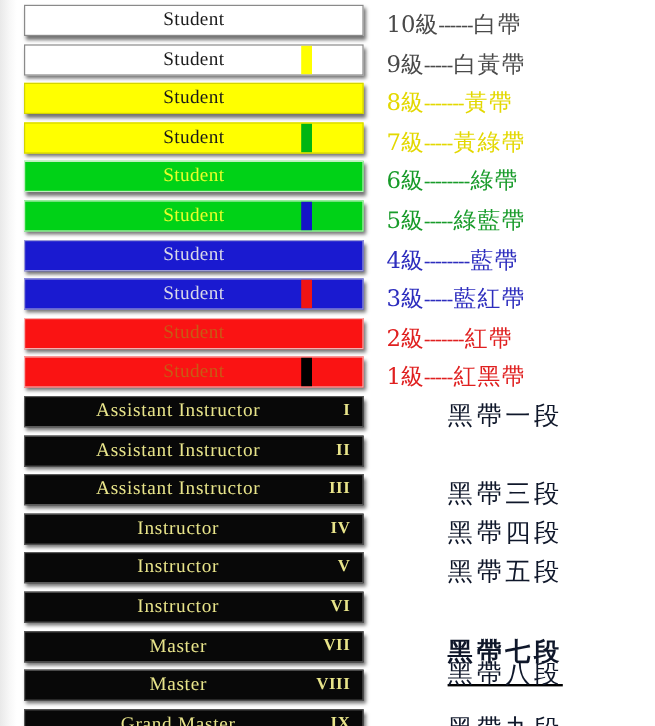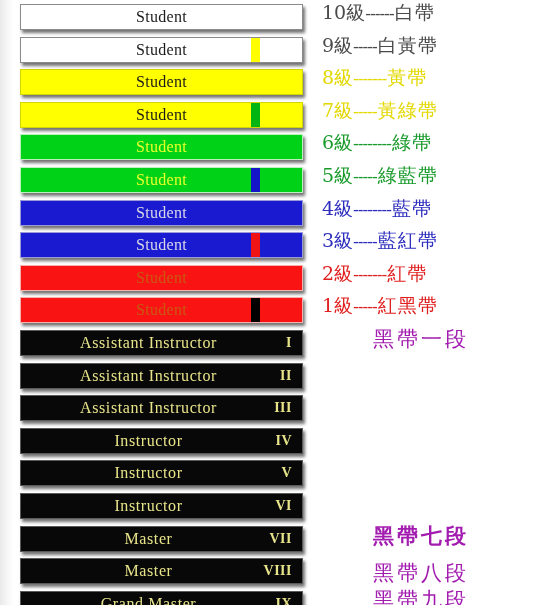--- a/index.html
+++ b/index.html
@@ -95,21 +95,21 @@
     width: 234px;
     height: 605px;
   }
 
   .rank-row {
     position: absolute;
     left: 0;
     width: 234px;
     height: 28px;
     display: flex;
-    align-items: flex-start;
+    align-items: flex-end;
     font-family: "DejaVu Serif", "Liberation Serif", serif;
   }
 
   .rank-kyu {
     display: flex;
     align-items: baseline;
     width: 100%;
     padding-left: 10px;
     box-sizing: border-box;
     font-size: 19px;
@@ -123,21 +123,21 @@
     font-size: 17px;
   }
   .rank-kyu .k-belt { margin-left: 1px; letter-spacing: 1px; }
 
   .rank-dan {
     width: 100%;
     text-align: center;
     font-size: 21px;
     line-height: 1;
     letter-spacing: 3px;
-    color: #a21caf;
+    color: #0f172a;
     padding-right: 16px;
     box-sizing: border-box;
   }
 
   
   #left-edge {
     position: absolute;
     left: 0; top: 0;
     width: 14px; height: 605px;
     background: linear-gradient(to right, #e9e9e9 0%, #f7f7f7 55%, #ffffff 100%);
@@ -339,24 +339,33 @@
         <div class="rank-kyu" style="color: rgb(224, 32, 32);">
           <span class="k-num">1</span>
           <span class="k-unit">級</span>
           <span class="k-dash">-----</span>
           <span class="k-belt">紅黑帶</span>
         </div>
       </div>
       <div class="rank-row" style="top: 329px;">
         <div class="rank-dan">黑帶一段</div>
       </div>
+      <div class="rank-row" style="top: 394.2px;">
+        <div class="rank-dan">黑帶三段</div>
+      </div>
+      <div class="rank-row" style="top: 426.8px;">
+        <div class="rank-dan">黑帶四段</div>
+      </div>
+      <div class="rank-row" style="top: 459.4px;">
+        <div class="rank-dan">黑帶五段</div>
+      </div>
       <div class="rank-row" style="top: 524.6px; font-weight: bold;">
         <div class="rank-dan">黑帶七段</div>
       </div>
-      <div class="rank-row" style="top: 563px;">
+      <div class="rank-row" style="top: 544px; text-decoration: underline;">
         <div class="rank-dan">黑帶八段</div>
       </div>
       <div class="rank-row" style="top: 589.8px;">
         <div class="rank-dan">黑帶九段</div>
       </div>
     </div>
 
 </div>
 
 </body></html>

